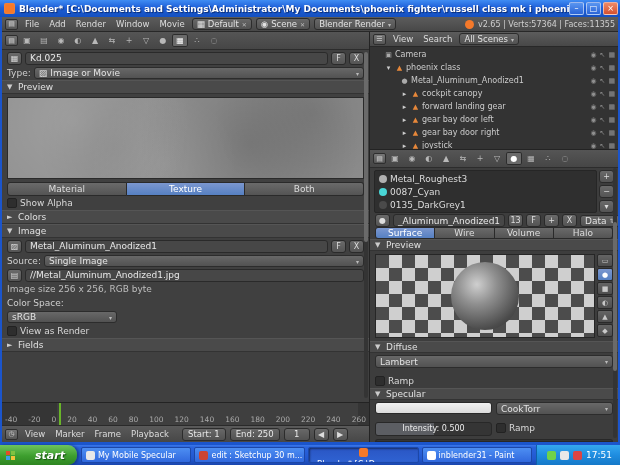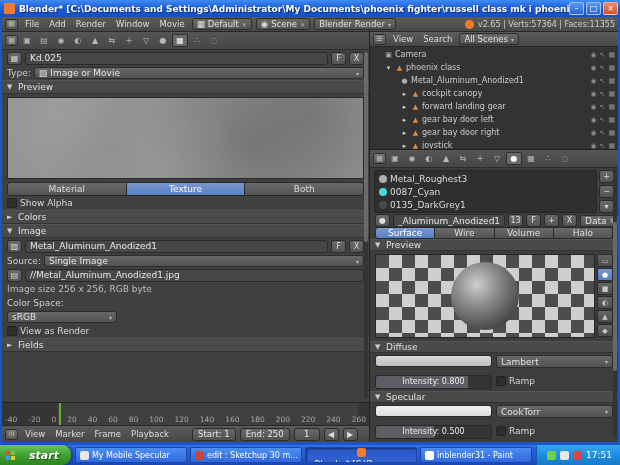--- a/index.html
+++ b/index.html
@@ -123,21 +123,21 @@
   .pv-col { width:16px; flex:none; display:flex; flex-direction:column; gap:1px; }
   .pv-btn { height:13px; background:linear-gradient(#646464,#4e4e4e); border:1px solid #2a2a2a; border-radius:2px;
     display:flex; align-items:center; justify-content:center; font-size:7px; color:#c8c8c8; }
   .pv-btn.active { background:linear-gradient(#7b97cf,#5680c2); color:#fff; }
   .partial { height:8px; margin:1px 5px 0 5px; background:#353535; border:1px solid #282828; border-radius:3px 3px 0 0; }
 
   
   .xptaskbar { position:absolute; bottom:0; left:0; right:0; height:20px;
     background:linear-gradient(180deg,#3a77e8 0%,#2a63dd 12%,#2157cf 70%,#1a46ad 100%);
     display:flex; align-items:stretch; color:#fff; }
-  .startbtn { display:flex; align-items:center; gap:14px; padding:0 12px 0 6px; border-radius:0 9px 9px 0;
+  .startbtn { display:flex; align-items:center; gap:20px; padding:0 12px 0 6px; border-radius:0 9px 9px 0;
     background:linear-gradient(180deg,#6ec45c 0%,#3d9e2e 55%,#2e8521 100%);
     font-style:italic; font-weight:bold; font-size:11px; text-shadow:1px 1px 1px #1a4f12; box-shadow:2px 0 3px #0005; }
   .winflag { display:grid; grid-template-columns:4px 4px; grid-template-rows:4px 4px; gap:1px; }
   .winflag i { display:block; } .wf-r{background:#e24d2b;} .wf-g{background:#7fc241;} .wf-b{background:#3aa0e8;} .wf-y{background:#f0c33a;}
   .tasks { flex:1; display:flex; gap:3px; padding:2px 4px; min-width:0; }
   .taskbtn { flex:1; min-width:0; display:flex; align-items:center; gap:3px; padding:0 4px; border-radius:2px;
     background:linear-gradient(#4d8ef2,#3068dd); border:1px solid #1c47a8; font-size:8px;
     white-space:nowrap; overflow:hidden; }
   .taskbtn.pressed { background:linear-gradient(#2a56c4,#2f62d2); box-shadow:inset 1px 1px 2px #0007;flex-direction:column; }
   .ticon { width:9px; height:9px; border-radius:2px; flex:none; }
@@ -331,21 +331,21 @@
               <span>240</span>
               <span>260</span>
             </div>
           </div>
           <div class="tl-header">
             <span class="edicon">◷</span>
             <span class="menu-item">View</span>
             <span class="menu-item">Marker</span>
             <span class="menu-item">Frame</span>
             <span class="menu-item">Playback</span>
-            <span class="numfield" style="margin-left:16px">Start: 1</span>
+            <span class="numfield" style="margin-left:6px">Start: 1</span>
             <span class="numfield">End: 250</span>
             <span class="numfield" style="min-width:26px;justify-content:center">1</span>
             <span class="sq">◀</span>
             <span class="sq">▶</span>
           </div>
         </div>
       </div>
 
       <div class="rightcol">
 
@@ -518,27 +518,20 @@
               <span class="pv-btn">▲</span>
               <span class="pv-btn">◆</span>
             </div>
           </div>
 
           <div class="panelhead">
             <span class="tri">▼</span>
             <span>Diffuse</span>
           </div>
           <div class="halfgrid">
-            <div class="halfcol">
-              <div class="colorswatch"></div>
-              <div class="slider">
-                <span class="fill" style="width: 80%;"></span>
-                <span class="sl-label">Intensity: 0.800</span>
-              </div>
-            </div>
             <div class="halfcol">
               <span class="dd" style="height:13px">
                 <span>Lambert</span>
                 <span class="car" style="margin-left:auto">▾</span>
               </span>
               <span style="display:flex;align-items:center;gap:3px">
                 <span class="chk"></span>
                 <span>Ramp</span>
               </span>
             </div>

